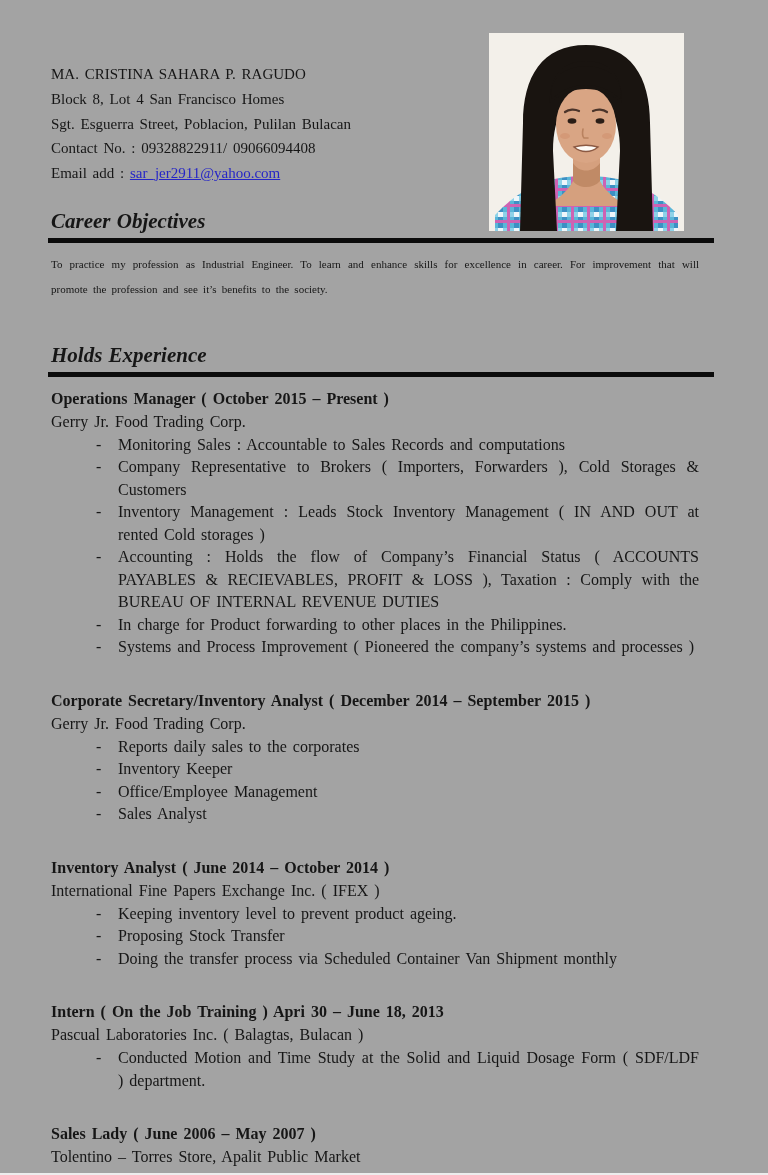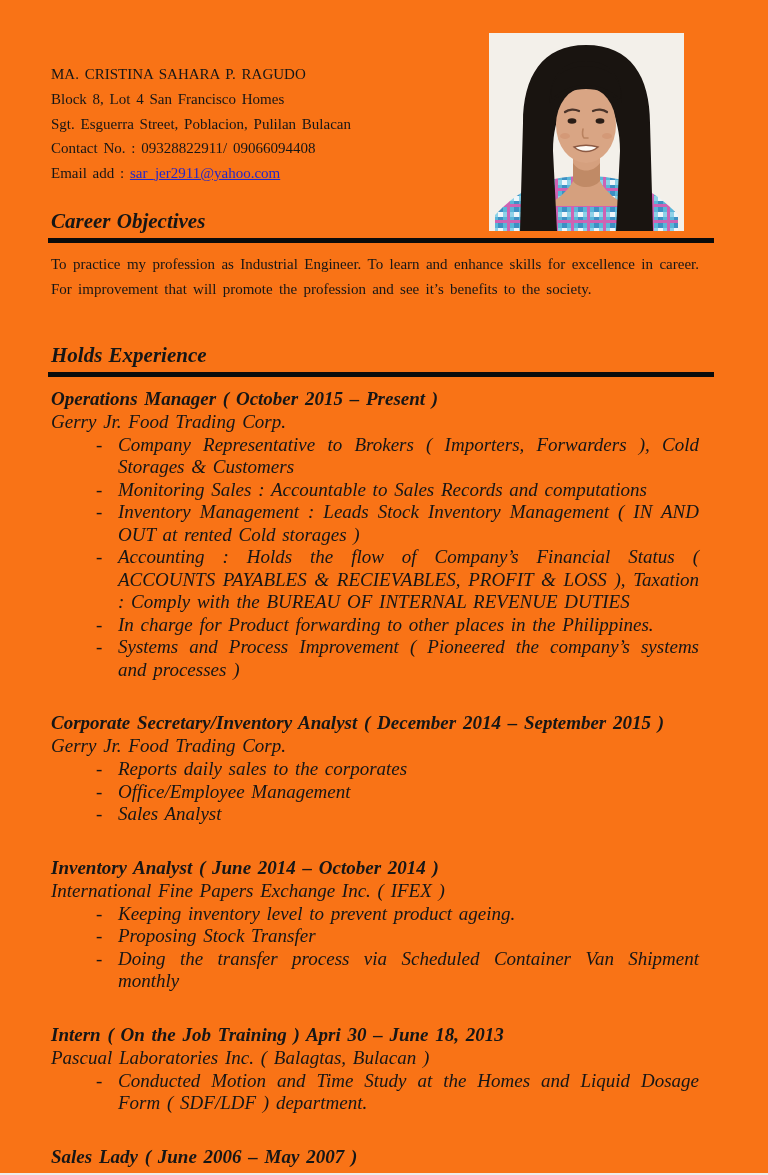--- a/index.html
+++ b/index.html
@@ -6,21 +6,21 @@
   body {
     width: 768px; height: 1175px;
     background: #fbfbfb;
     font-family: "Liberation Serif", "DejaVu Serif", serif;
     color: #161616;
   }
   .page {
     position: relative;
     width: 768px; height: 1175px;
     overflow: hidden;
-    background: #f97316;
+    background: #a3a3a3;
     border-bottom: 2px solid #ededed;
     box-sizing: border-box;
   }
   .content { padding: 62px 55px 0 51px; }
 
   
   .hdr { width: 420px; }
   .hdr p { margin: 0; font-size: 15px; line-height: 24.8px; word-spacing: 2px; }
   .email-link { color: #2626c6; text-decoration: underline; cursor: pointer; }
 
@@ -37,27 +37,27 @@
     margin: 0; word-spacing: 1px;
   }
   .st-co { margin-top: 23px; }
   .st-we { margin-top: 41px; }
   .divider {
     height: 5px; background: #0b0b0b;
     width: 666px; margin: 5px 0 0 -3px;
   }
   .objective {
     margin: 9px 0 0 0;
-    font-size: 15px; line-height: 25px;
+    font-size: 11px; line-height: 25px;
     width: 648px; text-align: justify;
     word-spacing: 2.5px;
   }
 
   
-  .job { margin-top: 30px; font-size: 19px; font-style: italic; }
+  .job { margin-top: 30px; font-size: 16px; }
   .job.first { margin-top: 10px; }
   .job-title { margin: 0; font-weight: bold; line-height: 23px; word-spacing: 2px; }
   .job-company { margin: 0; line-height: 23px; word-spacing: 2px; }
   ul.bullets { list-style: none; margin: 1px 0 0 0; padding: 0; }
   ul.bullets li {
     position: relative;
     padding-left: 67px; padding-right: 14px;
     line-height: 22.5px;
     text-align: justify;
     word-spacing: 2px;
@@ -127,54 +127,55 @@
     <div class="divider"></div>
     <p class="objective">To practice my profession as Industrial Engineer. To learn and enhance skills for excellence in career. For improvement that will promote the profession and see it’s benefits to the society.</p>
 
     <p class="section-title st-we">Holds Experience</p>
     <div class="divider"></div>
 
     <div class="job first">
       <p class="job-title">Operations Manager ( October 2015 – Present )</p>
       <p class="job-company">Gerry Jr. Food Trading Corp.</p>
       <ul class="bullets">
+        <li>Monitoring Sales : Accountable to Sales Records and computations</li>
         <li>Company Representative to Brokers ( Importers, Forwarders ), Cold Storages &amp; Customers</li>
-        <li>Monitoring Sales : Accountable to Sales Records and computations</li>
         <li>Inventory Management : Leads Stock Inventory Management ( IN AND OUT at rented Cold storages )</li>
         <li>Accounting : Holds the flow of Company’s Financial Status ( ACCOUNTS PAYABLES &amp; RECIEVABLES, PROFIT &amp; LOSS ), Taxation : Comply with the BUREAU OF INTERNAL REVENUE DUTIES</li>
         <li>In charge for Product forwarding to other places in the Philippines.</li>
         <li>Systems and Process Improvement ( Pioneered the company’s systems and processes )</li>
       </ul>
     </div>
 
     <div class="job">
       <p class="job-title">Corporate Secretary/Inventory Analyst ( December 2014 – September 2015 )</p>
       <p class="job-company">Gerry Jr. Food Trading Corp.</p>
       <ul class="bullets">
         <li>Reports daily sales to the corporates</li>
+        <li>Inventory Keeper</li>
         <li>Office/Employee Management</li>
         <li>Sales Analyst</li>
       </ul>
     </div>
 
     <div class="job">
       <p class="job-title">Inventory Analyst ( June 2014 – October 2014 )</p>
       <p class="job-company">International Fine Papers Exchange Inc. ( IFEX )</p>
       <ul class="bullets">
         <li>Keeping inventory level to prevent product ageing.</li>
         <li>Proposing Stock Transfer</li>
         <li>Doing the transfer process via Scheduled Container Van Shipment monthly</li>
       </ul>
     </div>
 
     <div class="job">
       <p class="job-title">Intern ( On the Job Training ) Apri 30 – June 18, 2013</p>
       <p class="job-company">Pascual Laboratories Inc. ( Balagtas, Bulacan )</p>
       <ul class="bullets">
-        <li>Conducted Motion and Time Study at the Homes and Liquid Dosage Form ( SDF/LDF ) department.</li>
+        <li>Conducted Motion and Time Study at the Solid and Liquid Dosage Form ( SDF/LDF ) department.</li>
       </ul>
     </div>
 
     <div class="job">
       <p class="job-title">Sales Lady ( June 2006 – May 2007 )</p>
       <p class="job-company">Tolentino – Torres Store, Apalit Public Market</p>
     </div>
 
   </div>
 </div>

